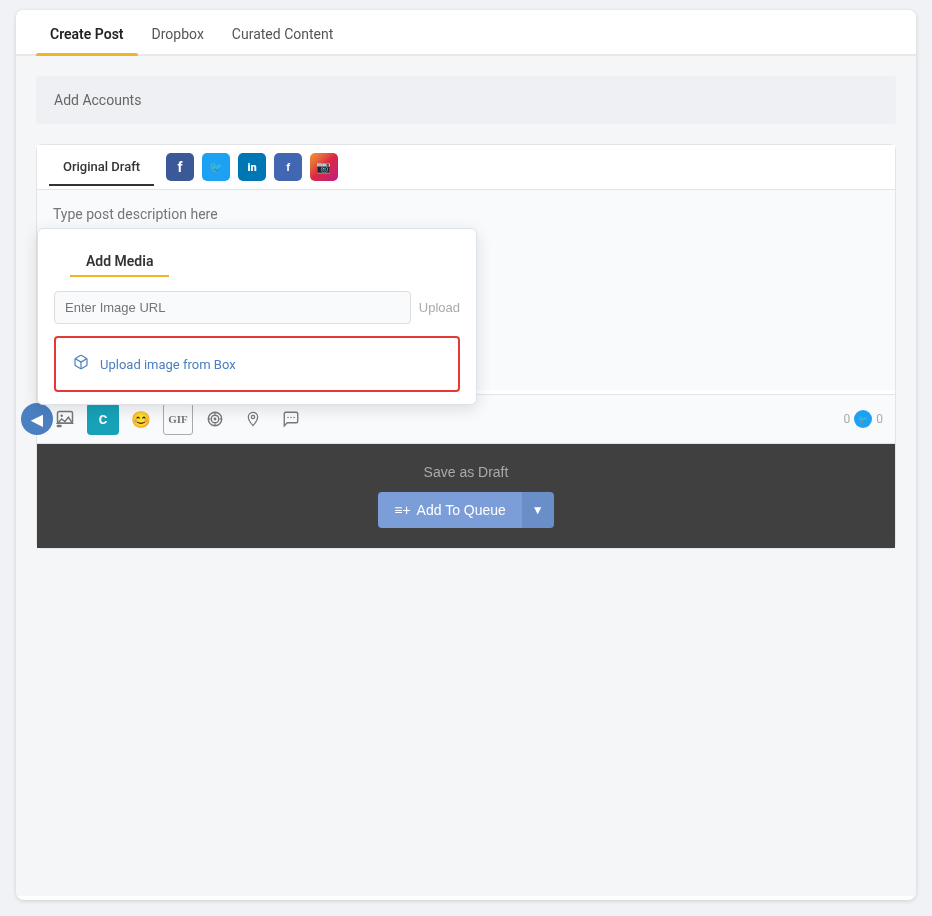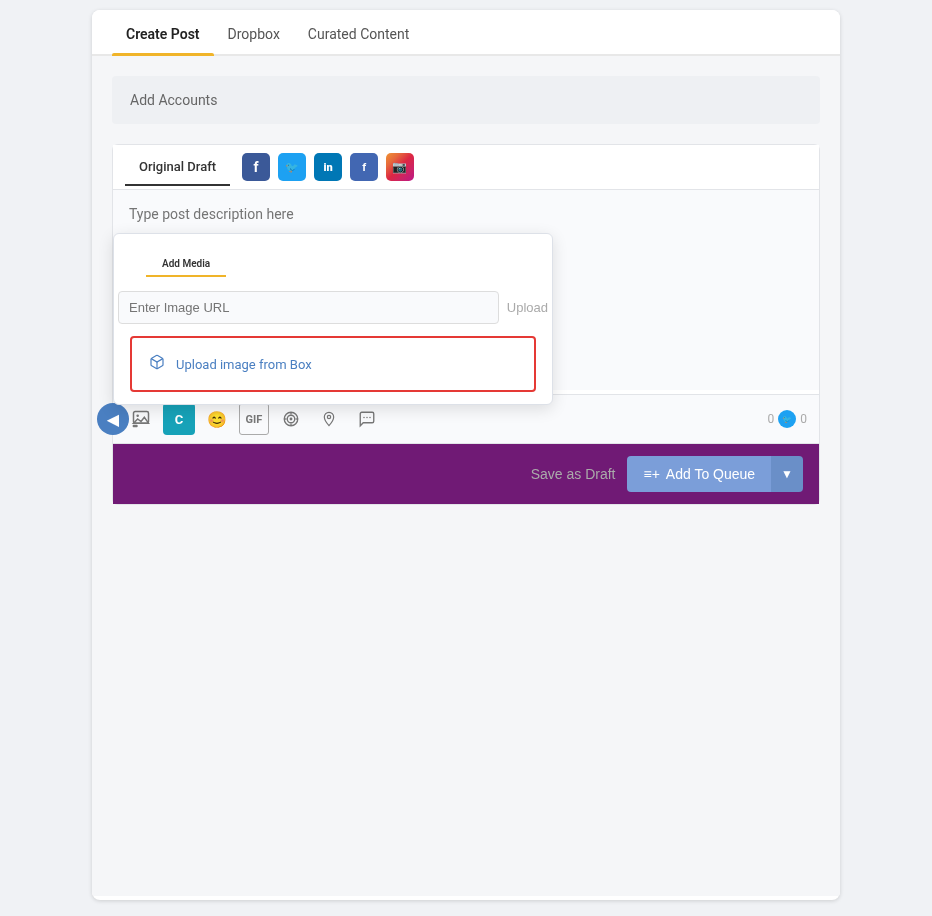--- a/index.html
+++ b/index.html
@@ -9,21 +9,21 @@
       display: flex;
       justify-content: center;
       align-items: flex-start;
       min-height: 916px;
       padding: 10px;
     }
     .main-container {
       background: #fff;
       border-radius: 8px;
       box-shadow: 0 1px 4px rgba(0,0,0,0.15);
-      width: 748px;
+      width: 900px;
       min-height: 890px;
       overflow: hidden;
     }
     
     .tabs {
       display: flex;
       align-items: flex-end;
       padding: 0 20px;
       border-bottom: 2px solid #e8e8e8;
       background: #fff;
@@ -173,24 +173,25 @@
       font-size: 10px;
       display: flex;
       align-items: center;
       justify-content: center;
     }
     
     .action-row {
       display: flex;
       align-items: center;
       justify-content: flex-end;
-      padding: 12px 16px;
+      padding: 20px 16px;
       gap: 12px;
-      background: #701a75;
+      background: #404040;
       border-top: 1px solid #e2e4e8;
+      flex-direction: column;
     }
     .save-draft-btn {
       background: none;
       border: none;
       color: #aaa;
       font-size: 14px;
       cursor: pointer;
     }
     .add-queue-btn {
       background: #7b9ed9;
@@ -220,32 +221,32 @@
       left: 0;
       width: 440px;
       background: #fff;
       border: 1px solid #dde1e8;
       border-radius: 6px;
       box-shadow: 0 4px 16px rgba(0,0,0,0.12);
       z-index: 10;
       padding: 0 0 12px 0;
     }
     .add-media-title {
-      font-size: 10px;
+      font-size: 14px;
       font-weight: 600;
       color: #333;
       padding: 12px 16px 6px;
       border-bottom: 2px solid #f0b429;
       display: inline-block;
       margin: 0 16px;
     }
     .url-row {
       display: flex;
       align-items: center;
-      margin: 14px 4px 12px;
+      margin: 14px 16px 12px;
       gap: 8px;
     }
     .url-input {
       flex: 1;
       border: 1px solid #ddd;
       border-radius: 4px;
       padding: 8px 10px;
       font-size: 13px;
       color: #999;
       outline: none;
@@ -339,21 +340,21 @@
         <div class="toolbar-icon">
           <svg width="20" height="20" viewBox="0 0 24 24" fill="none" stroke="#777" stroke-width="1.8">
             <rect x="3" y="3" width="18" height="14" rx="2"></rect>
             <polygon points="3,17 8,12 12,15 16,10 21,17"></polygon>
             <circle cx="8" cy="8" r="1.5" fill="#777" stroke="none"></circle>
             <rect x="2" y="19" width="6" height="3" rx="1" fill="#777" stroke="none"></rect>
           </svg>
         </div>
         <div class="toolbar-icon toolbar-icon-c">C</div>
         <div class="toolbar-icon">😊</div>
-        <div class="toolbar-icon" style="font-size:11px; font-weight:700; color:#777; border:1px solid #aaa; border-radius:3px; width:30px;">GIF</div>
+        <div class="toolbar-icon" style="font-size:11px; font-weight:700; color:#777; border:1px solid #aaa; border-radius:3px; width:30px;font-family:Liberation Serif, serif;">GIF</div>
         <div class="toolbar-icon">
           <svg width="18" height="18" viewBox="0 0 24 24" fill="none" stroke="#777" stroke-width="1.8">
             <circle cx="12" cy="12" r="9"></circle>
             <circle cx="12" cy="12" r="5"></circle>
             <circle cx="12" cy="12" r="1" fill="#777"></circle>
             <line x1="12" y1="3" x2="12" y2="6"></line>
             <line x1="12" y1="18" x2="12" y2="21"></line>
             <line x1="3" y1="12" x2="6" y2="12"></line>
             <line x1="18" y1="12" x2="21" y2="12"></line>
           </svg>

